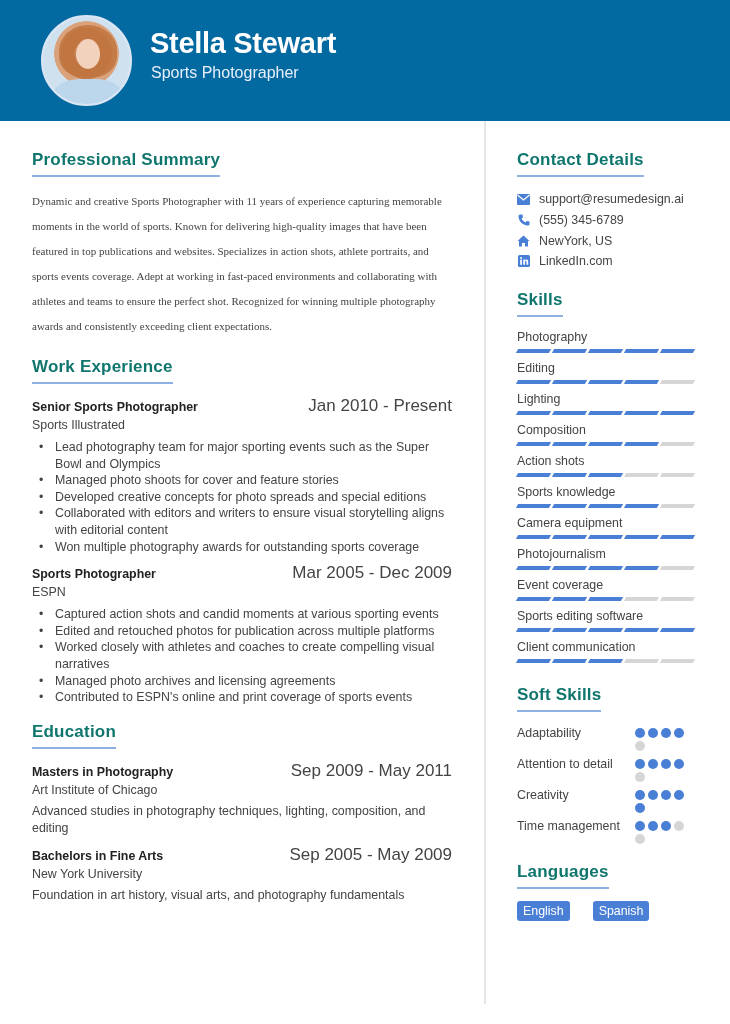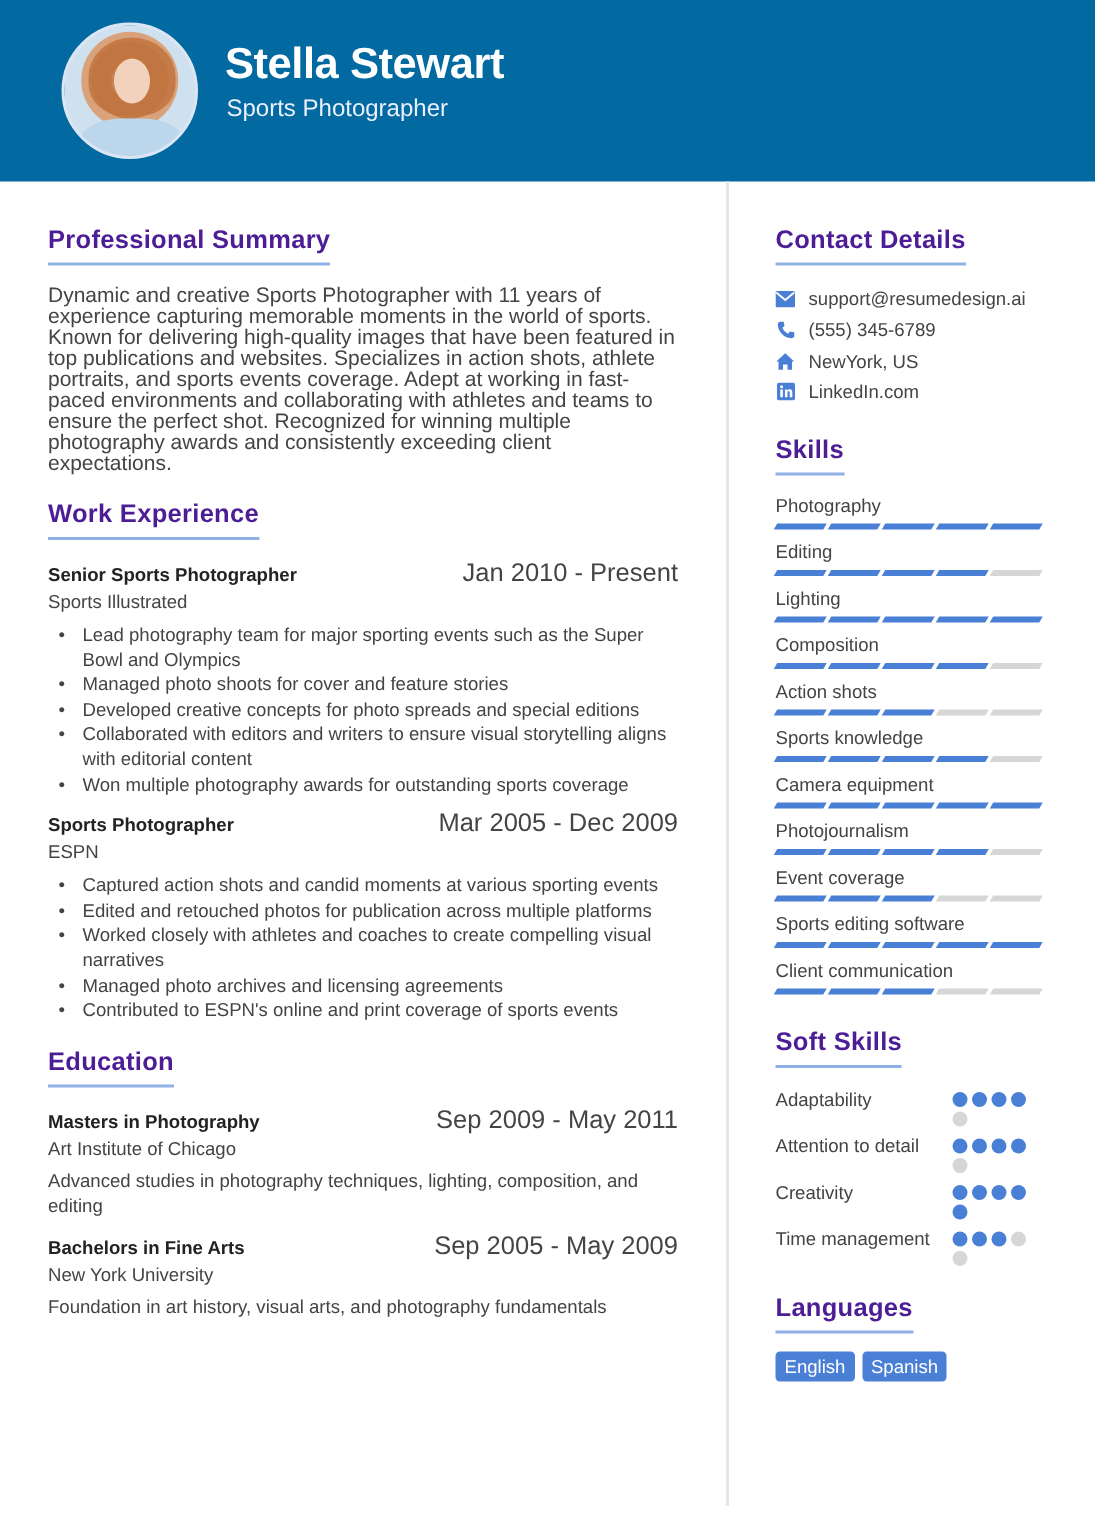--- a/index.html
+++ b/index.html
@@ -14,25 +14,25 @@
   .avatar .hair { position: absolute; left: 16px; top: 8px; width: 58px; height: 52px; border-radius: 50% 50% 40% 40%; background: #c07440; opacity: .85; }
   .avatar .shirt { position: absolute; left: 10px; top: 62px; width: 70px; height: 40px; border-radius: 40% 40% 0 0; background: #bcd6ec; }
   .name { position: absolute; left: 150px; top: 27px; font-size: 29px; font-weight: bold; color: #fff; letter-spacing: -0.3px; }
   .title { position: absolute; left: 151px; top: 64px; font-size: 16px; color: #e8f0fc; }
 
   .divider { position: absolute; left: 484px; top: 121px; width: 2px; height: 883px; background: #e6e6e6; }
 
   .left { position: absolute; left: 32px; top: 150px; width: 420px; }
   .right { position: absolute; left: 517px; top: 150px; width: 185px; }
 
-  h2 { font-size: 17px; font-weight: bold; color: #4c1d95; letter-spacing: 0.2px; display: inline-block; padding-bottom: 5px; border-bottom: 2px solid #8fb0e3; margin-bottom: 12px; }
+  h2 { font-size: 17px; font-weight: bold; color: #0f766e; letter-spacing: 0.2px; display: inline-block; padding-bottom: 5px; border-bottom: 2px solid #8fb0e3; margin-bottom: 12px; }
   .sec { margin-bottom: 14px; }
   .sec-title-wrap { display: block; }
 
-  .summary { font-size: 14px; line-height: 14px; color: #444; }
+  .summary { font-size: 11px; line-height: 25px; color: #444; font-family: Liberation Serif, serif; }
 
   .job { margin-bottom: 8px; }
   .job-head { display: flex; justify-content: space-between; align-items: baseline; }
   .job-role { font-size: 12.4px; font-weight: bold; color: #222; }
   .job-date { font-size: 17px; color: #444; }
   .job-org { font-size: 12.4px; color: #444; line-height: 17px; margin-top: 1px; }
   ul.bullets { list-style: none; margin-top: 5px; }
   ul.bullets li { position: relative; padding-left: 23px; font-size: 12.4px; line-height: 16.6px; color: #444; }
   ul.bullets li::before { content: "•"; position: absolute; left: 7px; top: 0; color: #444; }
 
@@ -47,21 +47,21 @@
   .bar { display: flex; gap: 3px; margin-top: 3px; }
   .seg { width: 33px; height: 4px; transform: skewX(-30deg); background: #d6d6d6; }
   .seg.on { background: #4a7fd6; }
 
   .soft { display: flex; align-items: flex-start; margin-bottom: 4px; }
   .soft-label { width: 118px; font-size: 12.4px; color: #444; line-height: 19px; }
   .dots { width: 50px; display: flex; flex-wrap: wrap; gap: 3px 3px; padding-top: 4px; }
   .dot { width: 10px; height: 10px; border-radius: 50%; background: #d6d6d6; }
   .dot.on { background: #4a7fd6; }
 
-  .langs { display: flex; gap: 5px; }
+  .langs { display: flex; gap: 23px; }
   .lang { background: #4a7fd6; color: #fff; font-size: 12.4px; padding: 3px 6px; border-radius: 3px; }
 </style>
 </head>
 <body>
 
 <div class="header">
   <div class="avatar">
     <div class="hair"></div>
     <div class="shirt"></div>
     <div class="face"></div>

